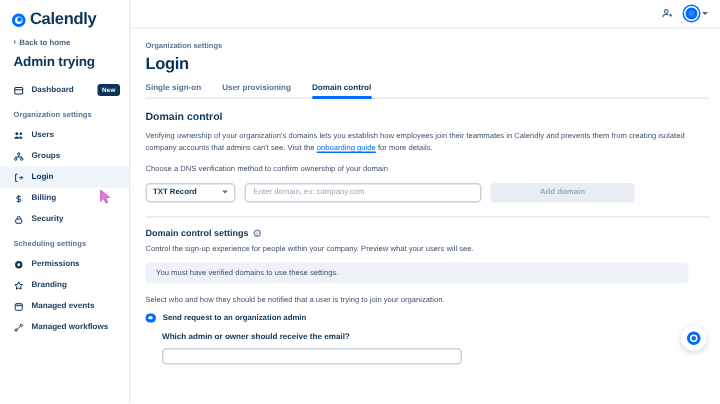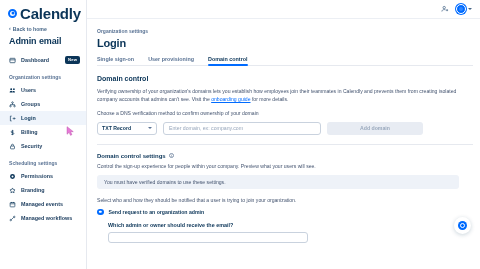--- a/index.html
+++ b/index.html
@@ -27,21 +27,21 @@
     background: #ffffff;
     border: 2.2px solid #006bff;
     position: relative; flex: 0 0 9px;
   }
   .logo-mark::after {
     content:""; position:absolute; left:50%; top:50%;
     width:3px; height:3px; border-radius:50%;
     background:#006bff; transform: translate(-50%,-50%);
   }
   .logo-text {
-    font-size: 15px; font-weight: 700; color: #0b3558;
+    font-size: 11px; font-weight: 700; color: #0b3558;
     letter-spacing: -0.2px; line-height: 1;
   }
 
   .back-row {
     display:flex; align-items:center; gap:2px;
     padding: 6px 0 0 9px; color:#476788; font-size:5.2px; font-weight:600;
   }
   .back-chev { font-size: 5.5px; line-height:1; color:#476788; }
 
   .admin-title {
@@ -198,21 +198,21 @@
     <div class="logo-row">
       <span class="logo-mark"></span>
       <span class="logo-text">Calendly</span>
     </div>
 
     <div class="back-row">
       <span class="back-chev">‹</span>
       <span>Back to home</span>
     </div>
 
-    <div class="admin-title">Admin email</div>
+    <div class="admin-title">Admin trying</div>
 
     <nav class="nav">
 
       <div class="nav-item">
         <span class="nav-ico">
           <svg viewBox="0 0 16 16" fill="none" stroke="currentColor" stroke-width="1.6">
             <rect x="2" y="3" width="12" height="10" rx="1.5"></rect>
               <path d="M2 6.5h12"></path>
           </svg>
         </span>

